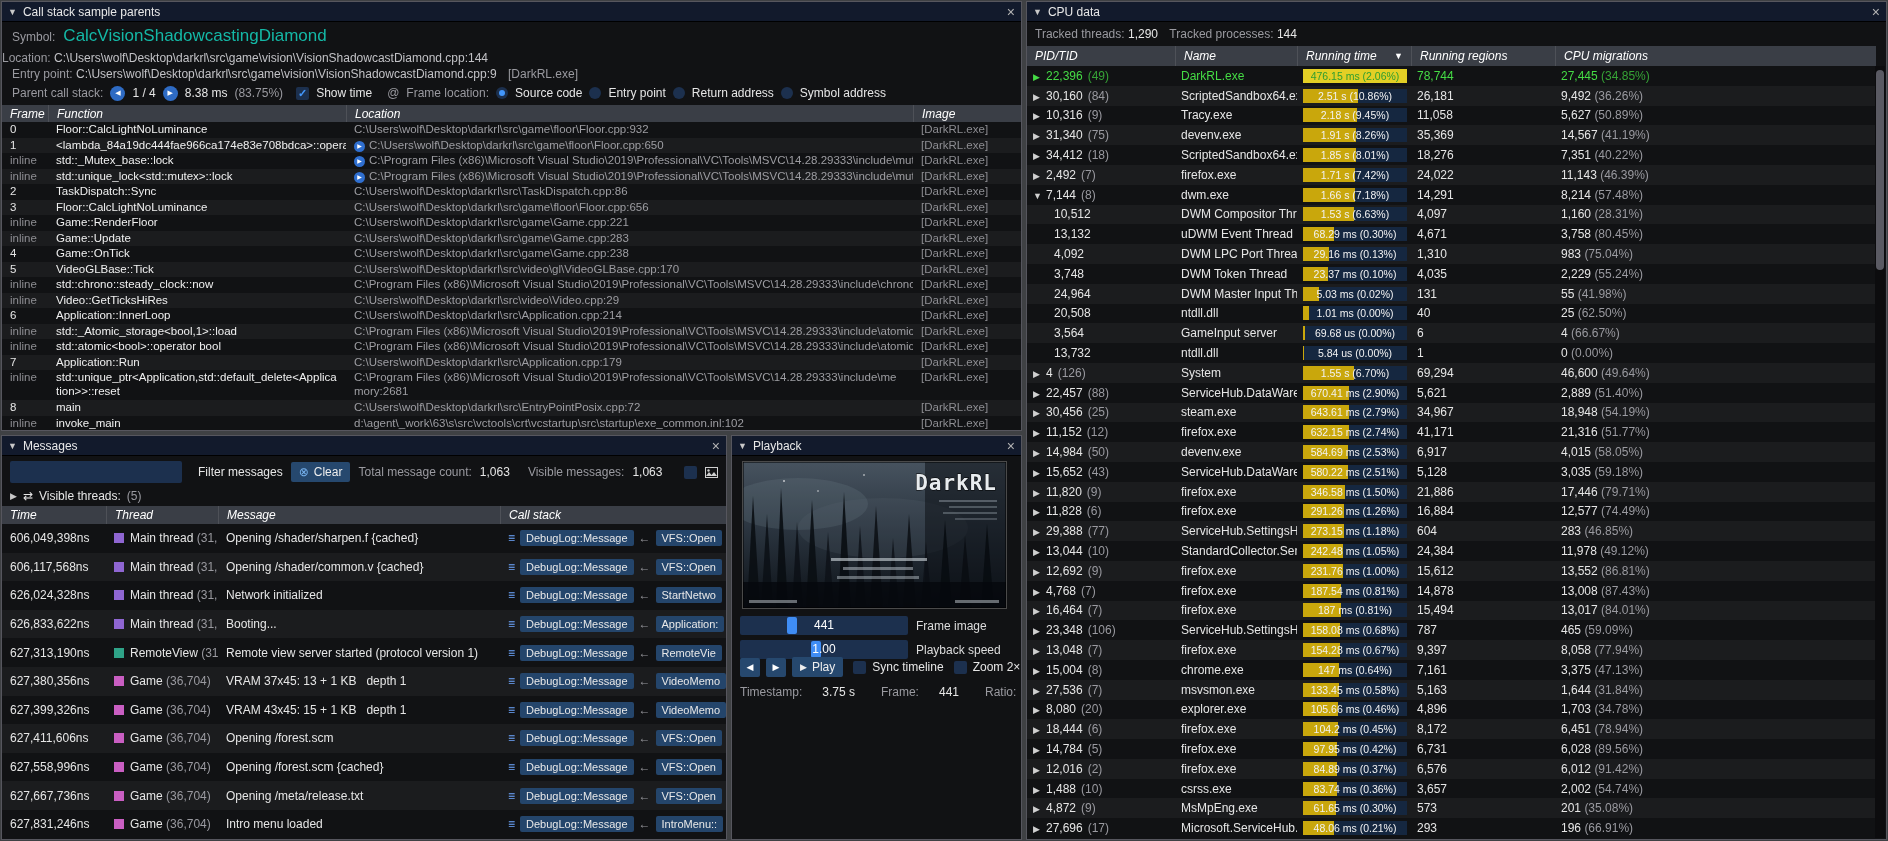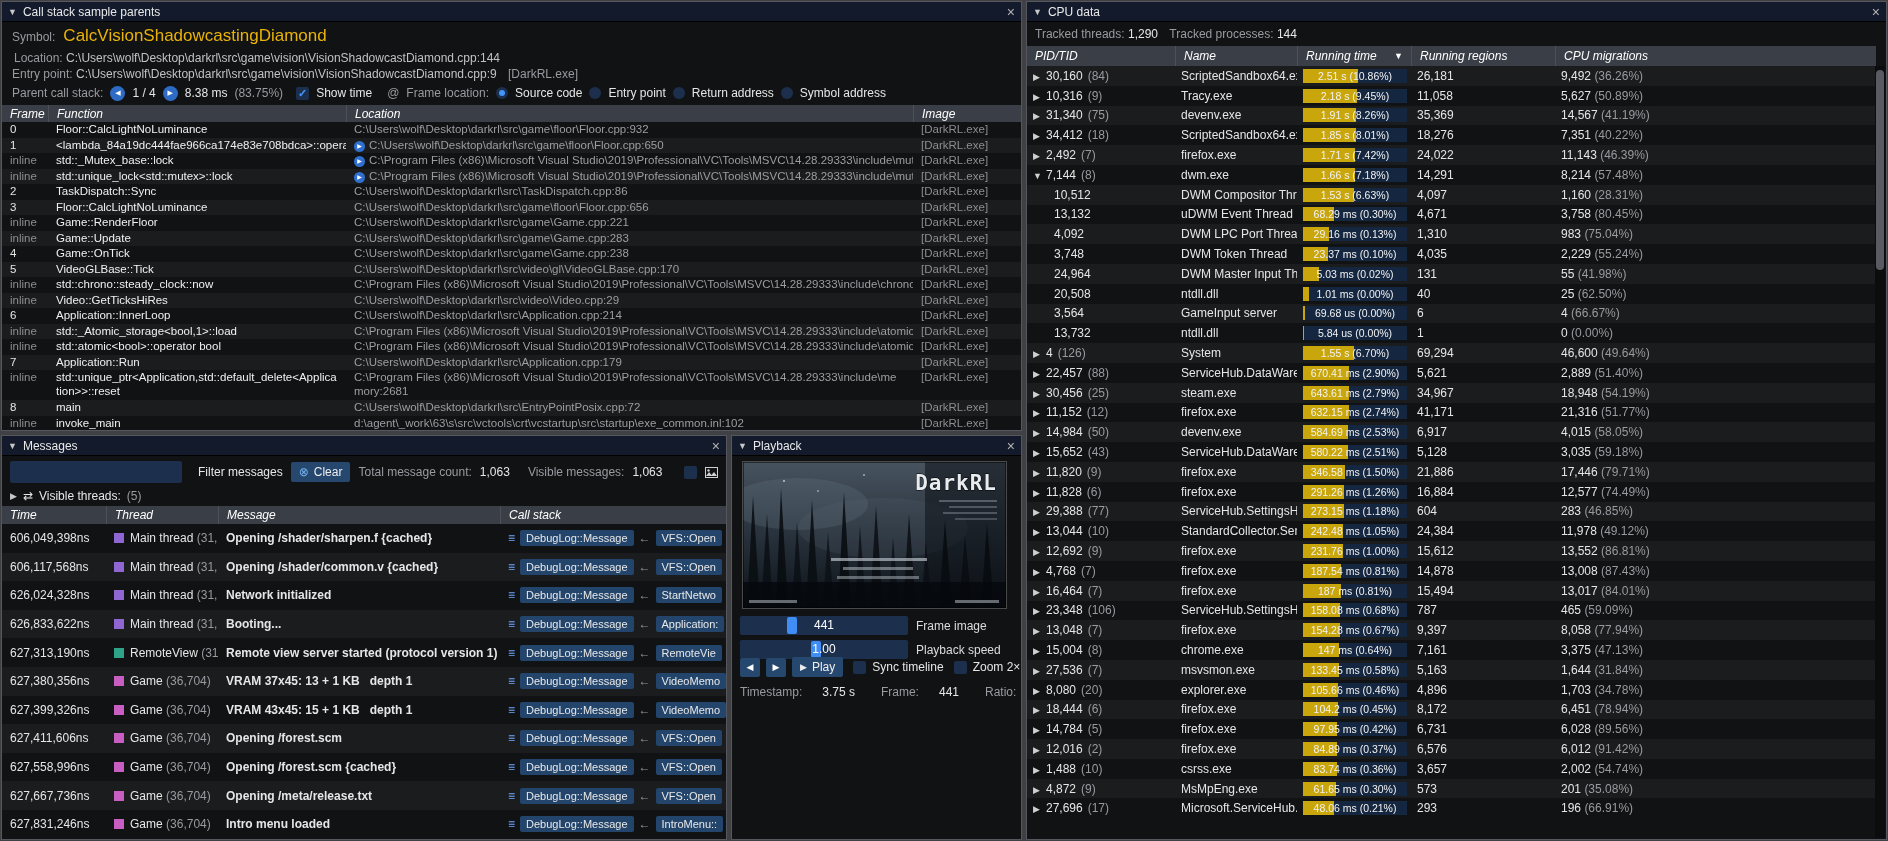--- a/index.html
+++ b/index.html
@@ -15,22 +15,22 @@
   .pathtxt{color:#c2c2c6;}
   .hdr{background:#3a3e46;color:#fff;display:grid;align-items:center;font-size:12px;}
   .hdr > div{padding:0 8px;height:100%;display:flex;align-items:center;border-left:1px solid rgba(255,255,255,0.10);overflow:hidden;white-space:nowrap;font-style:italic;}
   .hdr > div:first-child{border-left:none;}
   .odd{background:rgba(255,255,255,0.045);}
 
   
   #cs-panel{left:1px;top:1px;width:1021px;height:430px;}
   #cs-symline{position:absolute;left:10px;top:24px;white-space:nowrap;}
   #cs-symline .lbl{font-size:12px;}
-  #cs-symline .sym{font-size:17px;color:#eab308;margin-left:8px;}
-  #cs-locline{position:absolute;left:12px;top:49px;white-space:nowrap;}
+  #cs-symline .sym{font-size:17px;color:#14b8a6;margin-left:8px;}
+  #cs-locline{position:absolute;left:0;top:49px;white-space:nowrap;}
   #cs-entryline{position:absolute;left:10px;top:65px;white-space:nowrap;}
   #cs-toolbar{position:absolute;left:10px;top:82px;height:18px;display:flex;align-items:center;gap:7px;white-space:nowrap;}
   .round-btn{display:inline-flex;align-items:center;justify-content:center;width:15px;height:15px;border-radius:50%;
              background:#2e6bc4;color:#fff;font-size:7px;}
   .checkbox{display:inline-flex;align-items:center;justify-content:center;width:13px;height:13px;background:#1c304e;border-radius:2px;}
   .checkbox .check{color:#4296fa;font-size:11px;font-weight:bold;line-height:11px;}
   .radio{display:inline-block;width:12px;height:12px;border-radius:50%;background:#1c304e;position:relative;}
   .radio.sel::after{content:"";position:absolute;left:3px;top:3px;width:6px;height:6px;border-radius:50%;background:#4296fa;}
   #cs-hdr{position:absolute;left:0;top:103px;width:1019px;height:17px;grid-template-columns:46px 298px 567px 1fr;}
   #cs-rows{position:absolute;left:0;top:120px;width:1019px;bottom:0;overflow:hidden;}
@@ -52,21 +52,21 @@
   
   #msg-panel{left:1px;top:435px;width:726px;height:405px;}
   #msg-controls{position:absolute;left:8px;top:25px;height:22px;display:flex;align-items:center;gap:8px;white-space:nowrap;width:716px;}
   #msg-filter-input{width:168px;height:20px;background:#1c304e;border:none;border-radius:2px;flex:none;}
   .btn{display:inline-flex;align-items:center;gap:5px;background:#26486e;border-radius:2px;padding:3px 8px;color:#eee;}
   #msg-threads-line{position:absolute;left:8px;top:53px;display:flex;align-items:center;gap:6px;}
   #msg-hdr{position:absolute;left:0;top:70px;width:724px;height:18px;grid-template-columns:104px 112px 282px 1fr;}
   #msg-rows{position:absolute;left:0;top:88px;width:724px;bottom:0;overflow:hidden;}
   .msg-row{display:grid;grid-template-columns:104px 112px 282px 1fr;height:28.6px;align-items:center;font-size:12px;white-space:nowrap;}
   .msg-row > div{padding:0 8px;overflow:hidden;}
-  .msg-row .c-msg{white-space:pre;font-weight:bold;}
+  .msg-row .c-msg{white-space:pre;}
   .sw{display:inline-block;width:10px;height:10px;margin-right:6px;vertical-align:-1px;}
   .chip{display:inline-block;background:#24456b;border-radius:2px;padding:2px 6px;font-size:11px;color:#e8e8e8;}
   .cs-ico{color:#6ea7ff;font-weight:bold;margin-right:5px;}
   .arrow-sep{color:#9a9aa0;margin:0 5px;}
 
   
   #pb-panel{left:731px;top:435px;width:291px;height:405px;}
   #pb-image{position:absolute;left:10px;top:25px;width:263px;height:146px;border:1px solid #4a4a4a;}
   .slider{position:absolute;left:8px;width:168px;height:19px;background:#1c304e;border-radius:2px;}
   .slider .grab{position:absolute;top:1px;width:10px;height:17px;background:#3f8df5;border-radius:2px;}
@@ -474,20 +474,32 @@
       <div>PID/TID</div>
       <div>Name</div>
       <div>
           <span>Running time</span>
           <span style="margin-left:auto;font-size:9px;">▼</span>
         </div>
       <div>Running regions</div>
       <div>CPU migrations</div>
     </div>
     <div id="cpu-rows">
+        <div class="cpu-row sel">
+    <div class="c-pid"><span class="tree-arrow">▶</span><span>22,396</span><span class="cnt dim">(49)</span></div>
+    <div class="c-name">DarkRL.exe</div>
+    <div class="c-time">
+            <div class="bar">
+              <div class="bar-fill" style="width: 100%;"></div>
+              <div class="bar-text">476.15 ms (2.06%)</div>
+            </div>
+          </div>
+    <div class="c-reg">78,744</div>
+    <div class="c-mig"><span>27,445</span> <span class="dim">(34.85%)</span></div>
+  </div>
         <div class="cpu-row odd">
     <div class="c-pid"><span class="tree-arrow">▶</span><span>30,160</span><span class="cnt dim">(84)</span></div>
     <div class="c-name">ScriptedSandbox64.exe</div>
     <div class="c-time">
             <div class="bar">
               <div class="bar-fill" style="width: 53%;"></div>
               <div class="bar-text">2.51 s (10.86%)</div>
             </div>
           </div>
     <div class="c-reg">26,181</div>

